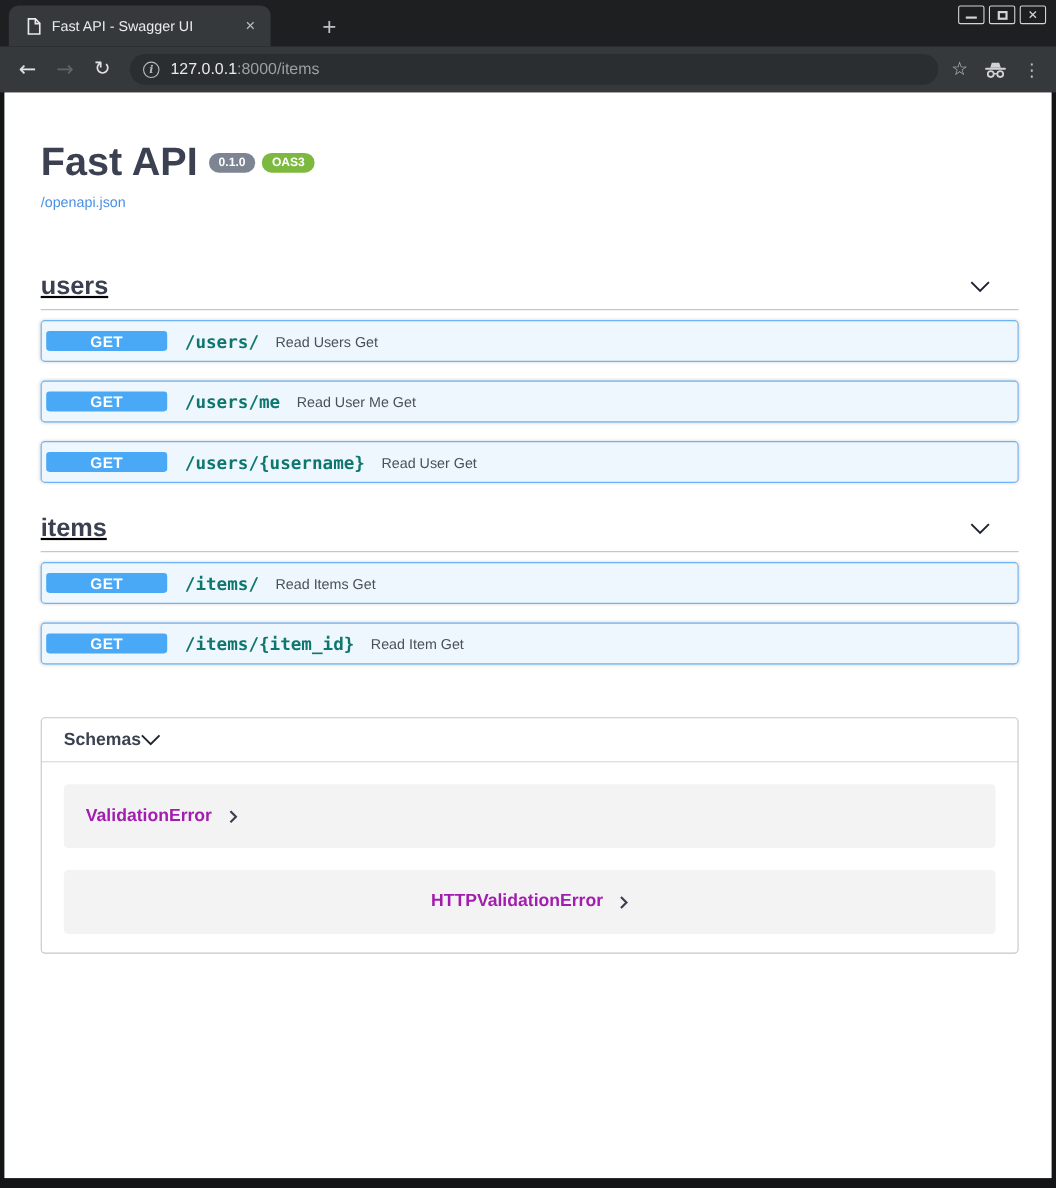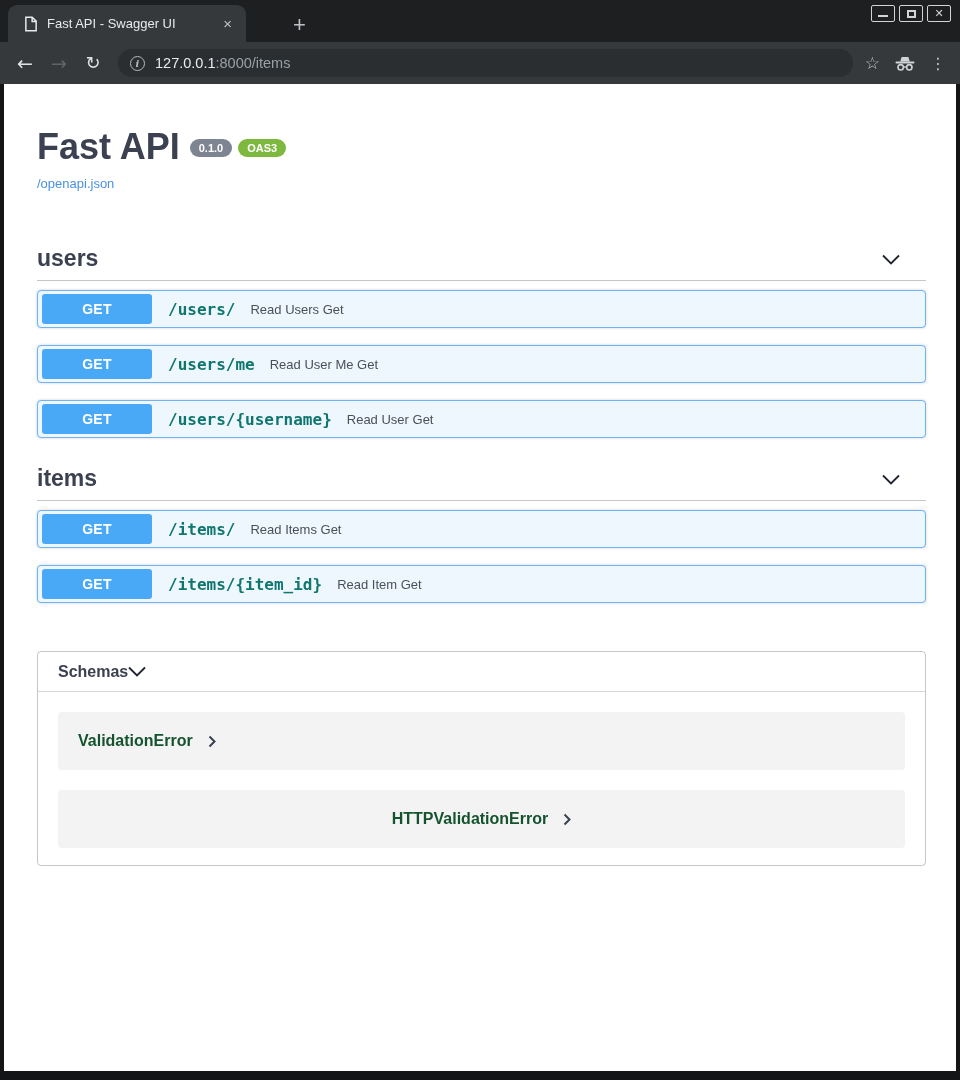--- a/index.html
+++ b/index.html
@@ -80,36 +80,36 @@
   .pill.oas { background: var(--oas-badge-bg, #7cb93e); }
   .spec-link {
     display: inline-block; margin: 9px 0 0 33px; font-size: 13px;
     color: var(--link, #4a90e2); text-decoration: none;
   }
 
   .sections { margin: 52px 30px 0 33px; }
   .tag-section { margin-bottom: 26px; }
   .tag-header {
     display: flex; justify-content: space-between; align-items: center;
-    padding-bottom: 6px; border-bottom: 1px solid rgba(59,65,81,.3);
+    padding-bottom: 6px; border-bottom: 1px solid rgba(59,65,81,.3); text-decoration: underline;
   }
   .tag-header h2 {
     font-size: 23px; font-weight: 700; color: var(--heading-text, #3b4151);
     line-height: 1.3;
   }
   .chev-down { margin-right: 26px; display: inline-flex; }
   .ops { margin-top: 9px; }
   .opblock {
     height: 38px; border: 1px solid var(--opblock-border, #6cb3f8);
     background: var(--opblock-bg, #eef7fe); border-radius: 4px;
     box-shadow: 0 0 3px rgba(0,0,0,.19);
     display: flex; align-items: center; padding: 0 10px 0 4px; margin-bottom: 17px;
   }
   .method-badge {
-    width: 110px; height: 30px; border-radius: 3px;
+    width: 110px; height: 18px; border-radius: 3px;
     background: var(--get-method, #49a9f6); color: #fff;
     font-size: 14px; font-weight: 700; display: flex; align-items: center;
     justify-content: center; flex: 0 0 auto; letter-spacing: .3px;
   }
   .op-path {
     margin-left: 16px; font-family: "DejaVu Sans Mono", "Liberation Mono", monospace;
     font-size: 16px; font-weight: 700; color: #0f766e;
   }
   .op-summary { margin-left: 15px; font-size: 13px; color: #4a5059; }
 
@@ -120,21 +120,21 @@
     height: 40px; display: flex; align-items: center;
     padding: 0 20px; border-bottom: 1px solid rgba(59,65,81,.22);
   }
   .models-header h4 { font-size: 16px; font-weight: 700; color: #3b4151; }
   .models-body { padding: 20px 20px 17px 20px; }
   .model-box {
     background: #f3f3f3; border-radius: 4px; height: 58px;
     display: flex; align-items: center; padding: 0 20px; margin-bottom: 20px;
   }
   .model-box:last-child { margin-bottom: 0; justify-content: center; }
-  .model-title { font-size: 16px; font-weight: 700; color: #14532d; }
+  .model-title { font-size: 16px; font-weight: 700; color: #a21caf; }
   .chev-right { margin-left: 15px; display: inline-flex; }
 </style>
 </head>
 <body>
 
 <div class="window">
 
   <div class="tabstrip">
     <div class="tab">
       <span class="tab-favicon">

